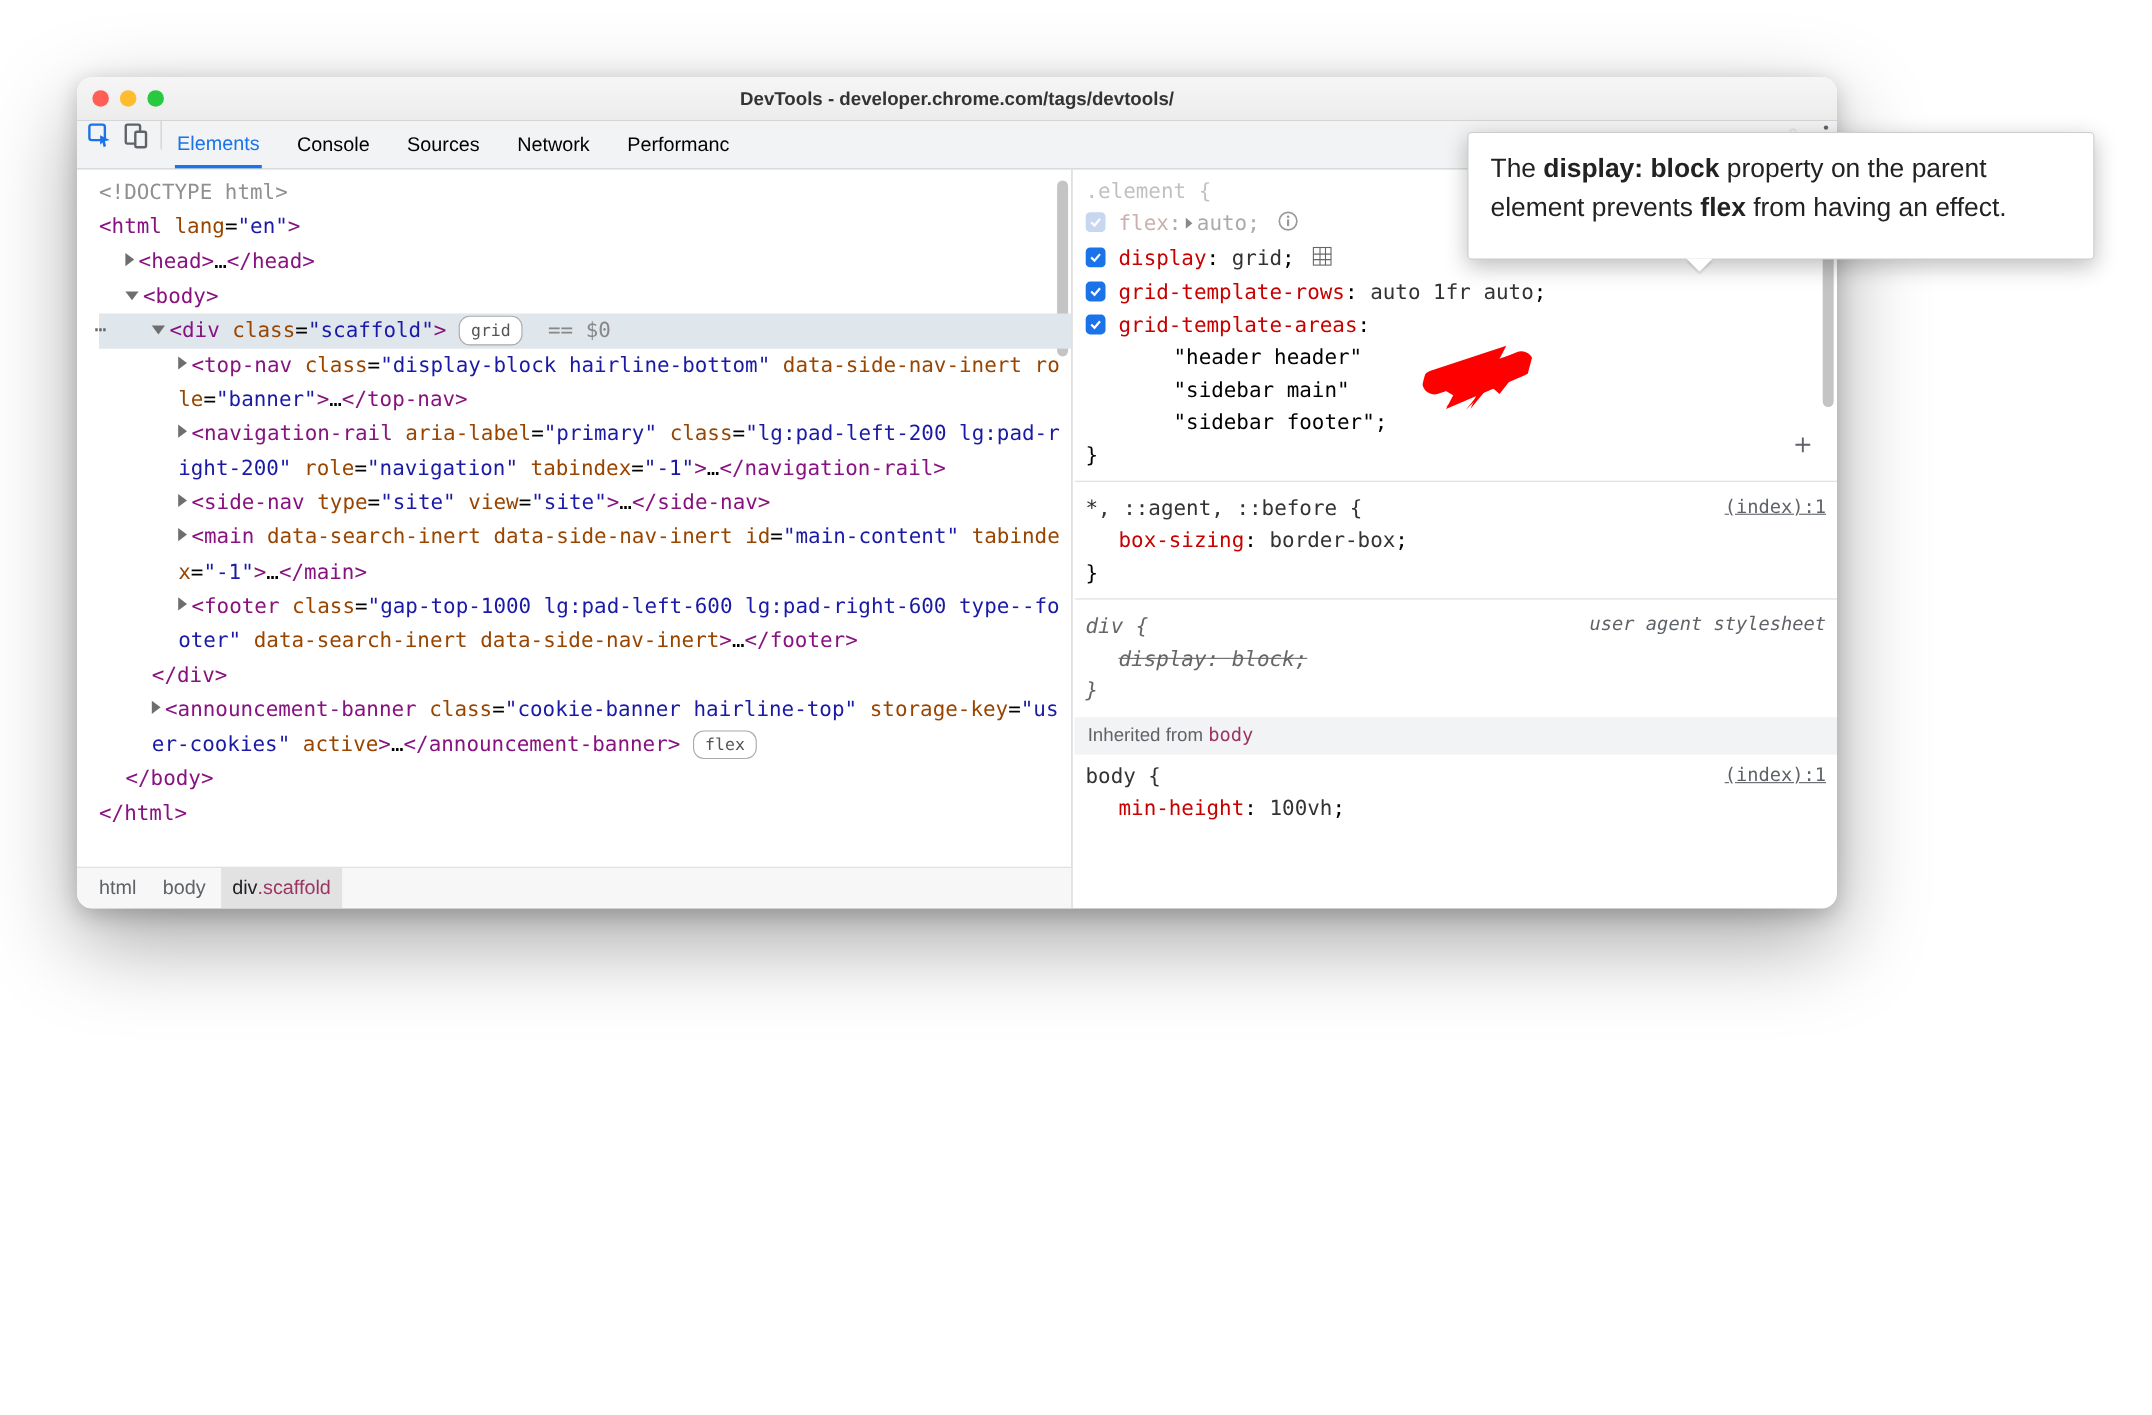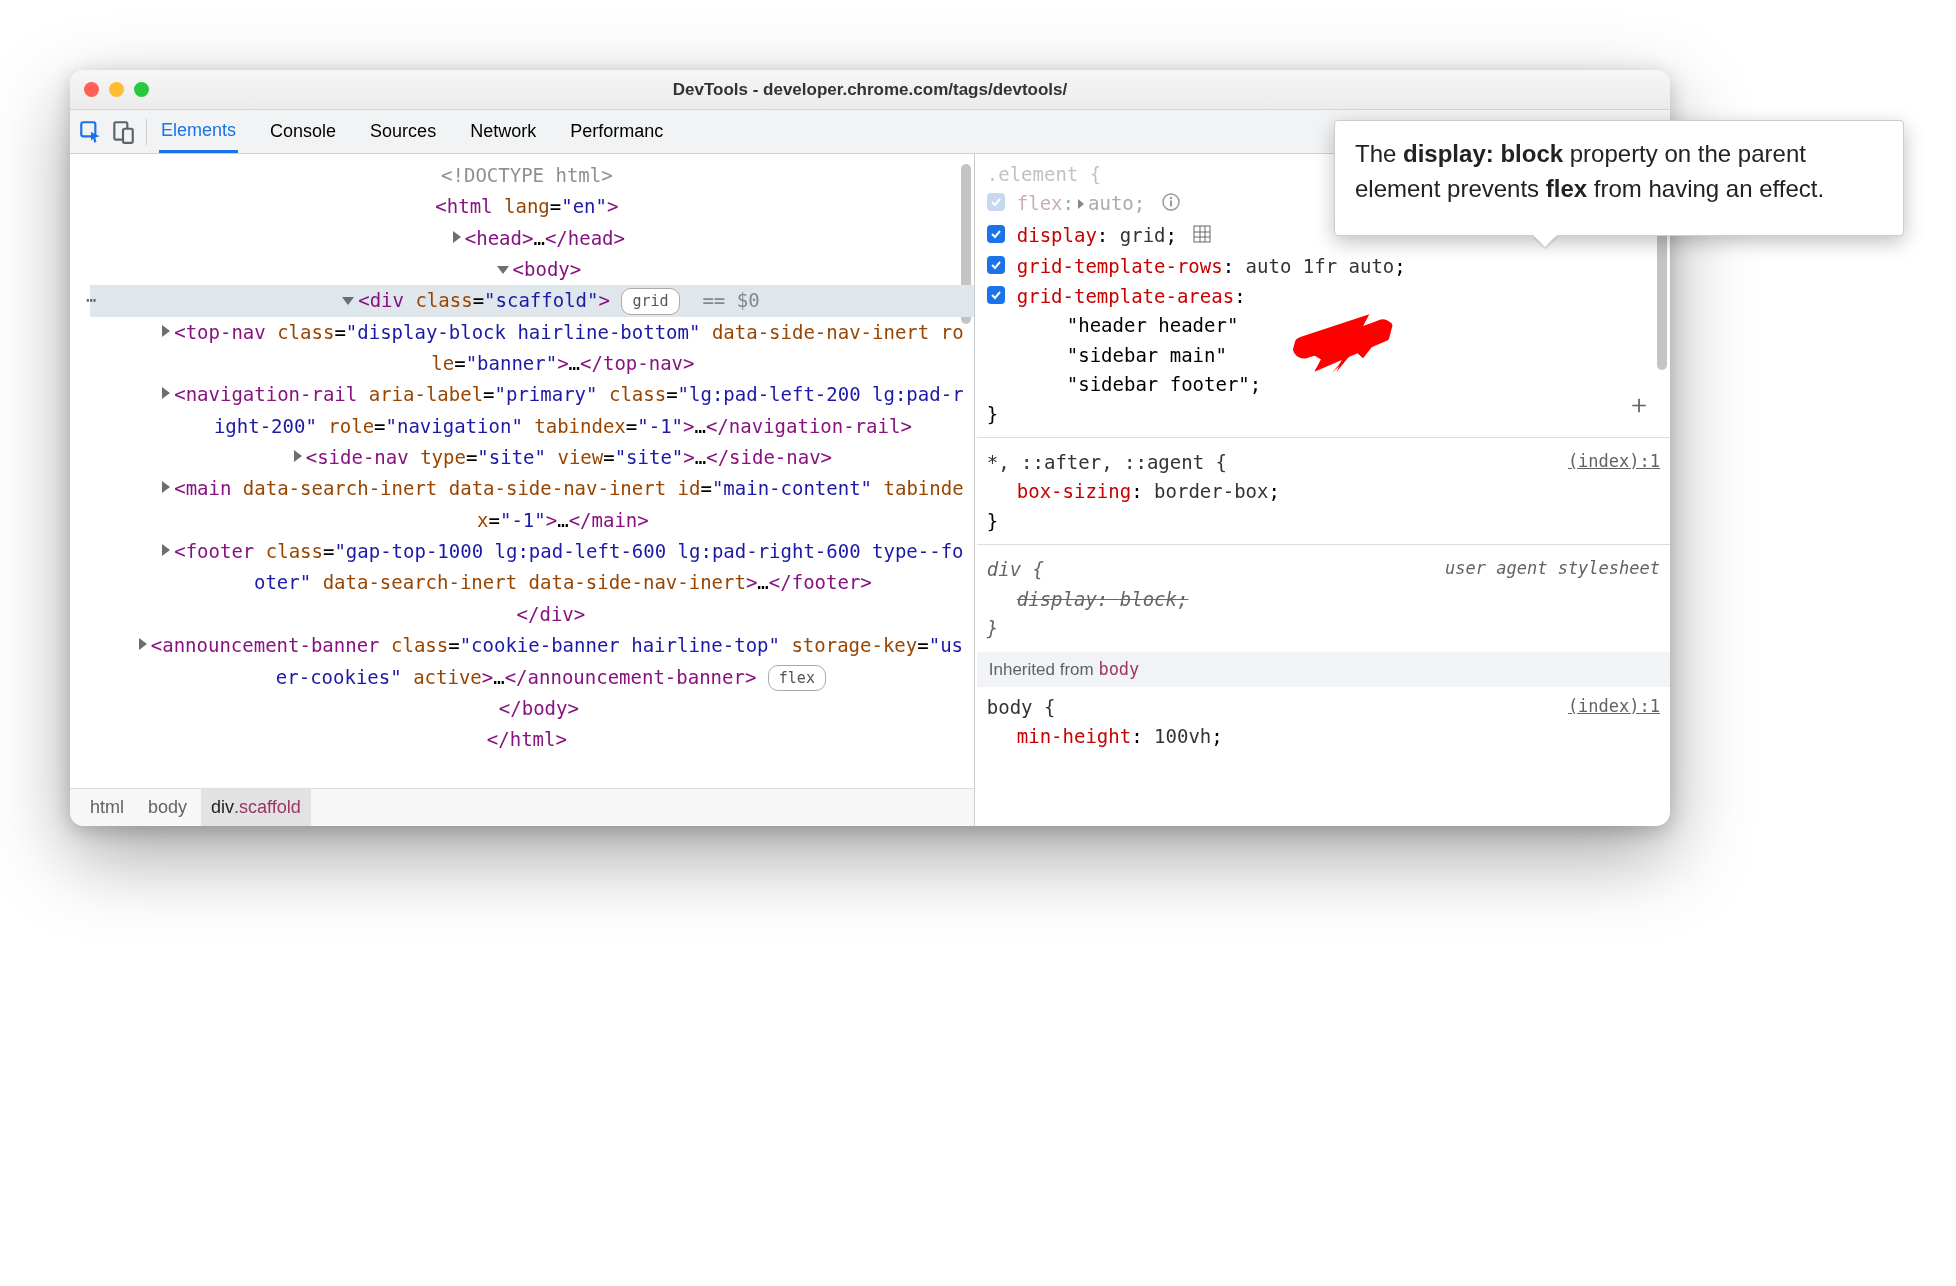--- a/index.html
+++ b/index.html
@@ -31,39 +31,39 @@
   position: relative;
 }
 .traffic { display: flex; gap: 10px; }
 .dot { width: 15px; height: 15px; border-radius: 50%; }
 .dot.red { background:#ff5f57; } .dot.yellow{background:#febc2e;} .dot.green{background:#28c840;}
 .titlebar-title { position:absolute; left:0; right:0; text-align:center; font-size:17px; font-weight:600; color:#333; pointer-events:none;}
 .toolbar {
   height: 44px;
   background:#f1f3f4;
   border-bottom:1px solid #d0d0d0;
-  display:flex; align-items:center;
+  display:flex; align-items:flex-start;
   padding: 0 8px;
   font-size:18px;
   color:#5f6368;
 }
 .tool-icons { display:flex; gap:6px; align-items:center; padding-right:10px; border-right:1px solid #ccc; margin-right:12px;}
 .tool-icons svg { display:block;}
 .tabs { display:flex; gap:30px; align-items:center; height:100%;}
 .tab { cursor:pointer; color:#000000; padding:0 2px; height:100%; display:flex; align-items:center;}
 .tab.active { color:#1a73e8; border-bottom:3px solid #1a73e8; font-weight:500;}
 .toolbar-right { margin-left:auto; display:flex; gap:18px; align-items:center; }
 .kebab { width:4px; height:4px; background:#5f6368; border-radius:50%; position:relative;}
 .kebab::before,.kebab::after{content:"";position:absolute;width:4px;height:4px;background:#5f6368;border-radius:50%;left:0;}
 .kebab::before{top:-7px;} .kebab::after{top:7px;}
 .main { flex:1; display:flex; overflow:hidden;}
 .elements-pane { flex:1.3; border-right:1px solid #ccc; display:flex; flex-direction:column; overflow:hidden;}
 .dom { flex:1; overflow:auto; font-family: Menlo, Consolas, monospace; font-size:19px; line-height:1.65; padding:6px 0 6px 20px;}
 .styles-pane { flex:1; display:flex; flex-direction:column; overflow:hidden; font-family: Menlo, Consolas, monospace; font-size:19px;}
-.dom .line { white-space:pre-wrap; word-break:break-all; padding-right:10px;text-align:center;}
+.dom .line { white-space:pre-wrap; word-break:break-all; padding-right:10px;}
 .indent-1{padding-left:24px;} .indent-2{padding-left:48px;} .indent-3{padding-left:72px;}
 .caret { display:inline-block; width:0;height:0; border-style:solid; margin-right:4px; vertical-align:2px;}
 .caret.right { border-width:6px 0 6px 8px; border-color: transparent transparent transparent #6e6e6e;}
 .caret.down { border-width:8px 6px 0 6px; border-color:#6e6e6e transparent transparent transparent;}
 .p-tag{color:#881280;} .p-attr{color:#994500;} .p-val{color:#1a1aa6;} .p-punc{color:#881280;}
 .p-gray{color:#909090;}
 .badge-pill { display:inline-block; border:1px solid #aaa; border-radius:10px; padding:0 10px; font-size:15px; color:#555; background:#fff; vertical-align:1px;}
 .selected-row { background:#dfe6ec; position:relative;}
 .selected-row::before { content:"⋯"; position:absolute; left:-4px; color:#666; font-size:18px;}
 .eq0 { color:#888; font-style:normal; font-family:Menlo,monospace;}
@@ -259,21 +259,21 @@
             <span style="padding-left:50px;">"sidebar main"</span><br>
             <span style="padding-left:50px;">"sidebar footer"</span>;
           </div>
           <div>}</div>
           <span class="add-btn">＋</span>
           <hr>
         </div>
 
         <div class="rule">
           <span class="rule-src">(index):1</span>
-          <div class="rule-sel">*, ::after, ::agent {</div>
+          <div class="rule-sel">*, ::agent, ::before {</div>
           <div class="prop" style="padding-left:30px;">
             <span class="p-name">box-sizing</span>: <span class="p-value">border-box</span>;
           </div>
           <div>}</div>
           <hr>
         </div>
 
         <div class="rule italic">
           <span class="rule-src" style="text-decoration:none;">user agent stylesheet</span>
           <div>div {</div>

